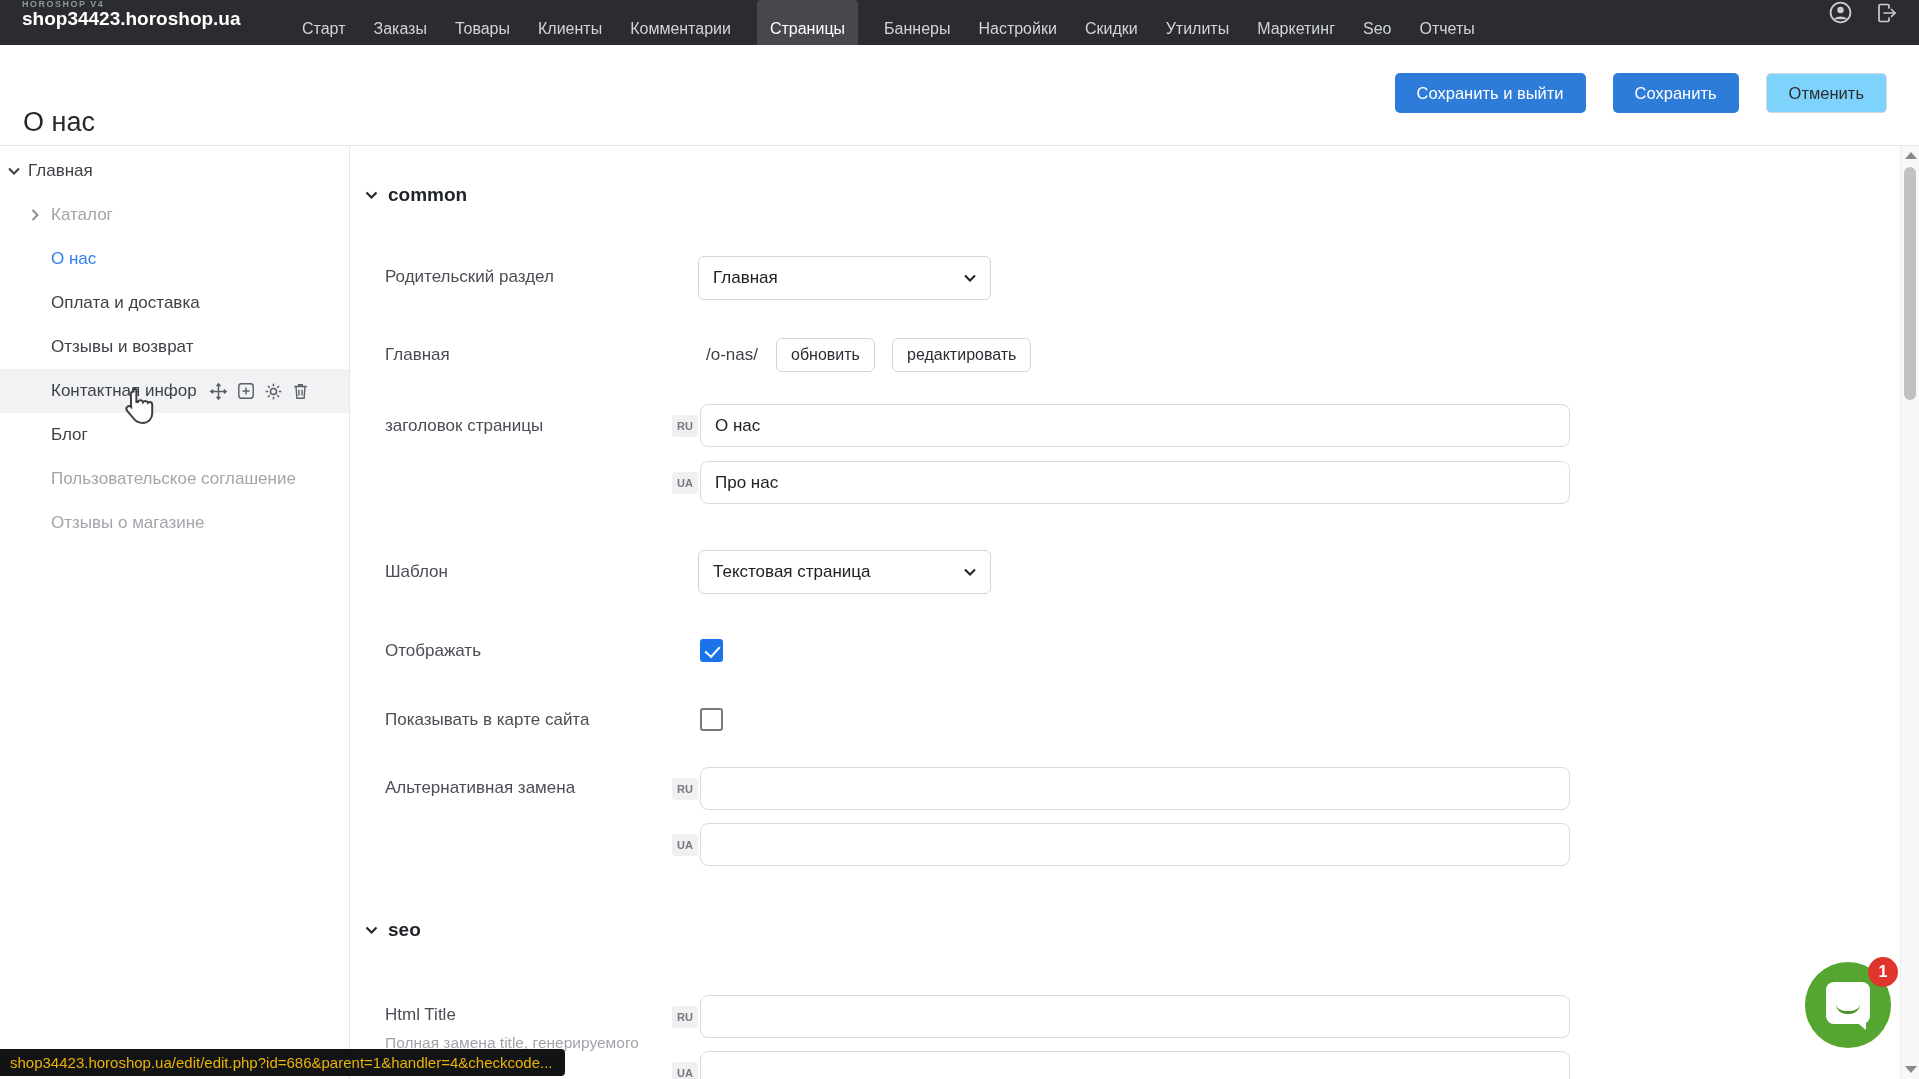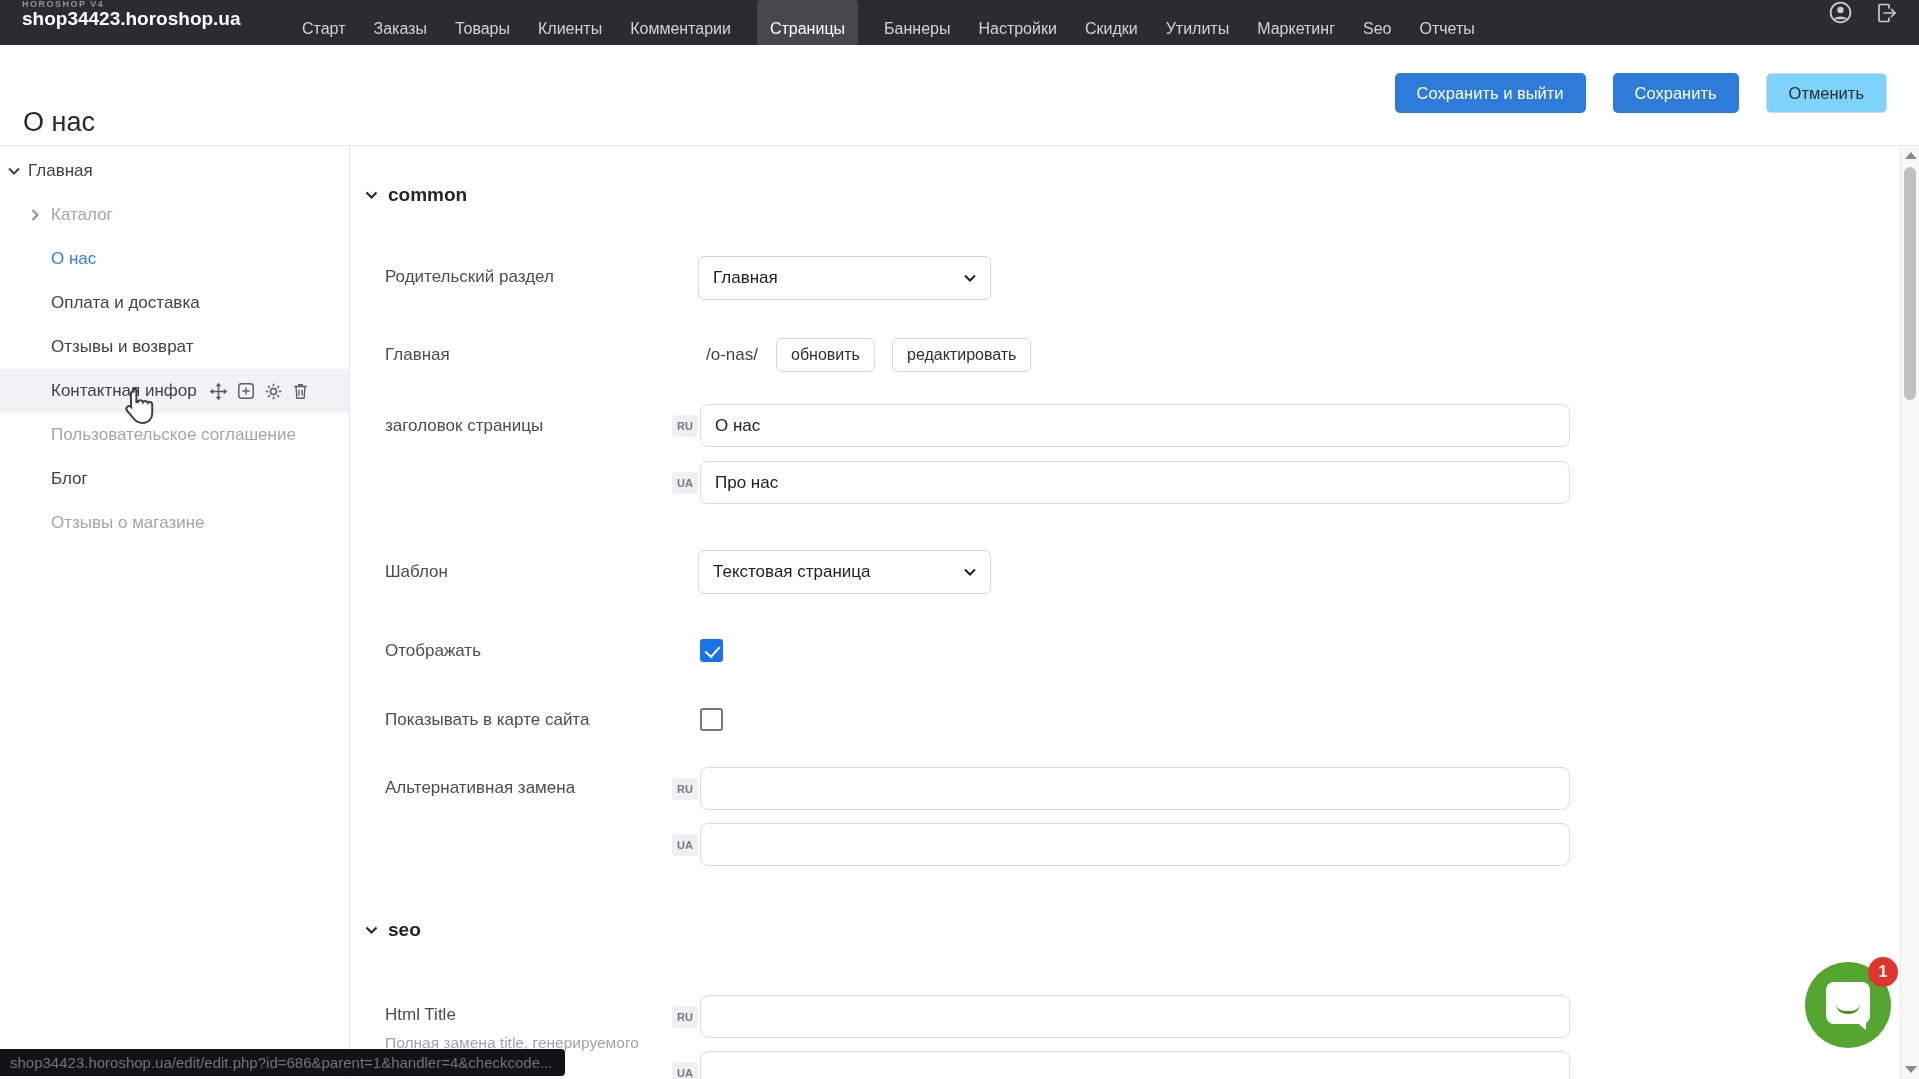--- a/index.html
+++ b/index.html
@@ -66,21 +66,21 @@
   .checkbox.checked::after{content:"";position:absolute;left:6px;top:2px;width:7px;height:12px;
            border:solid #fff;border-width:0 2.5px 2.5px 0;transform:rotate(42deg);}
 
   
   .scrollbar{position:absolute;right:0;top:146px;width:19px;bottom:0;background:#f8f8f8;border-left:1px solid #ececec;}
   .sb-thumb{position:absolute;left:3px;top:21px;width:12px;height:233px;background:#c1c1c1;border-radius:6px;cursor:pointer;}
   .sb-up{position:absolute;left:4px;top:6px;width:0;height:0;border-left:6px solid transparent;border-right:6px solid transparent;border-bottom:7px solid #8a8a8a;cursor:pointer;}
   .sb-down{position:absolute;left:4px;bottom:6px;width:0;height:0;border-left:6px solid transparent;border-right:6px solid transparent;border-top:7px solid #8a8a8a;cursor:pointer;}
 
   
-  .statusbar{position:absolute;left:0;top:1049px;height:27px;background:#111315;color:#737373;
+  .statusbar{position:absolute;left:0;top:1049px;height:27px;background:#111315;color:#eab308;
              display:flex;align-items:center;padding:0 12px 0 10px;border-radius:0 4px 4px 0;font-size:15px;font-weight:500;z-index:30;text-align:center;}
 
   
   .chat{position:absolute;left:1805px;top:962px;width:86px;height:86px;border-radius:50%;background:var(--chat-green);cursor:pointer;z-index:20;}
   .chat-bubble{position:absolute;left:21px;top:20px;width:44px;height:42px;background:#fff;border-radius:8px;}
   .chat-bubble::after{content:"";position:absolute;right:4px;bottom:-6px;width:0;height:0;
       border-left:12px solid transparent;border-top:10px solid #fff;}
   .chat-smile{position:absolute;left:10px;top:22px;width:24px;height:10px;border-bottom:3px solid #4a9427;border-radius:0 0 12px 12px;}
   .chat-badge{position:absolute;right:-7px;top:-5px;min-width:30px;height:30px;border-radius:50%;background:var(--badge-red);
       color:#fff;font-size:16px;font-weight:bold;display:flex;align-items:center;justify-content:center;}
@@ -184,27 +184,27 @@
             <circle cx="10" cy="10" r="3.2"></circle>
             <path d="M10 1.8v2.6M10 15.6v2.6M1.8 10h2.6M15.6 10h2.6M4.2 4.2l1.9 1.9M13.9 13.9l1.9 1.9M15.8 4.2l-1.9 1.9M6.1 13.9l-1.9 1.9"></path>
           </svg>
           <svg width="17" height="18" viewBox="0 0 18 20" fill="none" stroke="#5a5e63" stroke-width="1.5">
             <path d="M2 5h14M7 5V3h4v2"></path>
             <path d="M4 5l1 13h8l1-13"></path>
             <path d="M7.2 8.5v6.5M10.8 8.5v6.5"></path>
           </svg>
         </span>
       </div>
+      <div class="tree-row lvl1 default">
+        <span class="tree-gutter"></span>
+        <span class="tree-label">Блог</span>
+      </div>
       <div class="tree-row lvl1 muted">
         <span class="tree-gutter"></span>
         <span class="tree-label">Пользовательское соглашение</span>
-      </div>
-      <div class="tree-row lvl1 default">
-        <span class="tree-gutter"></span>
-        <span class="tree-label">Блог</span>
       </div>
       <div class="tree-row lvl1 muted">
         <span class="tree-gutter"></span>
         <span class="tree-label">Отзывы о магазине</span>
       </div>
     </div>
 
   <svg class="cursor" style="left:120px;top:386px" width="38" height="40" viewBox="0 0 24 26">
     <path d="M8.5 1.5c1 0 1.8.8 1.8 1.8v7l.9.2c.2-.8.9-1.3 1.7-1.3.9 0 1.5.5 1.7 1.3.3-.5.8-.8 1.5-.8.8 0 1.4.5 1.6 1.2.3-.3.7-.5 1.2-.5 1 0 1.7.8 1.7 1.8v5.5c0 3.5-2.4 6.3-6.2 6.3-3 0-4.6-1-6.1-3.2L4.2 16c-.6-.9-.5-1.9.3-2.5.7-.6 1.7-.5 2.4.2l-.2-8.4c0-1 .8-1.8 1.8-1.8z" fill="#ffffff" stroke="#3c4043" stroke-width="1.3"></path>
   </svg>

